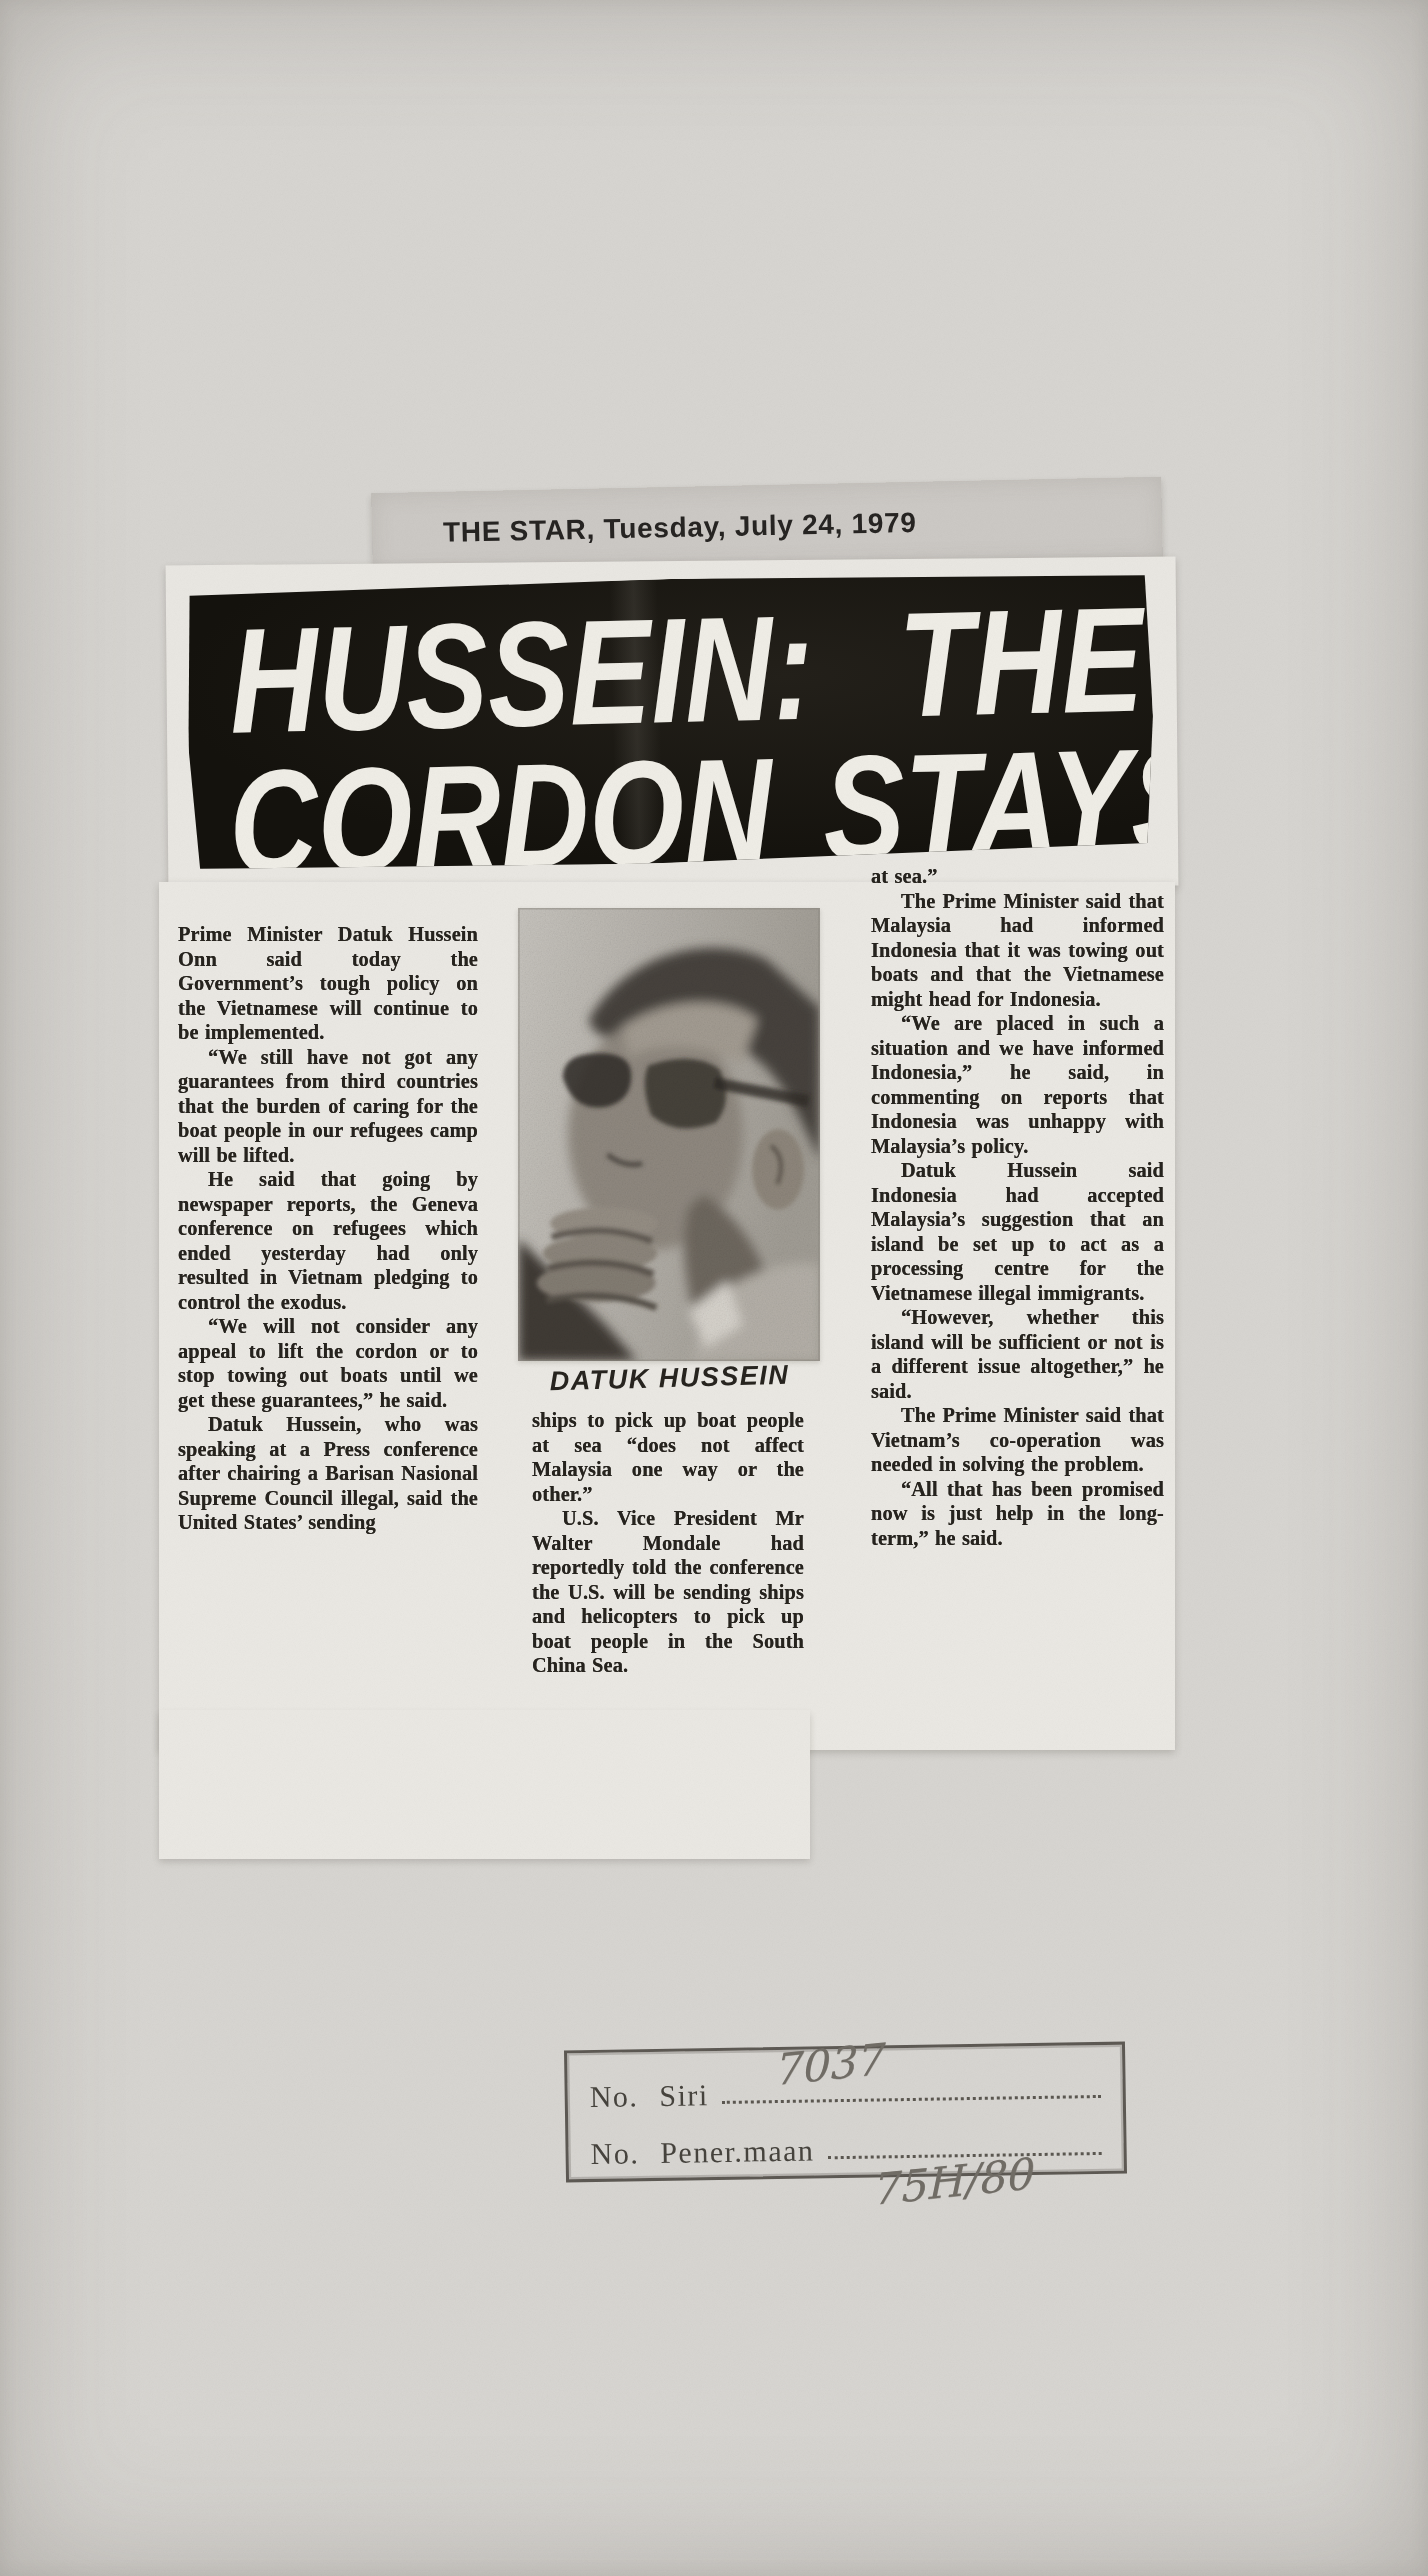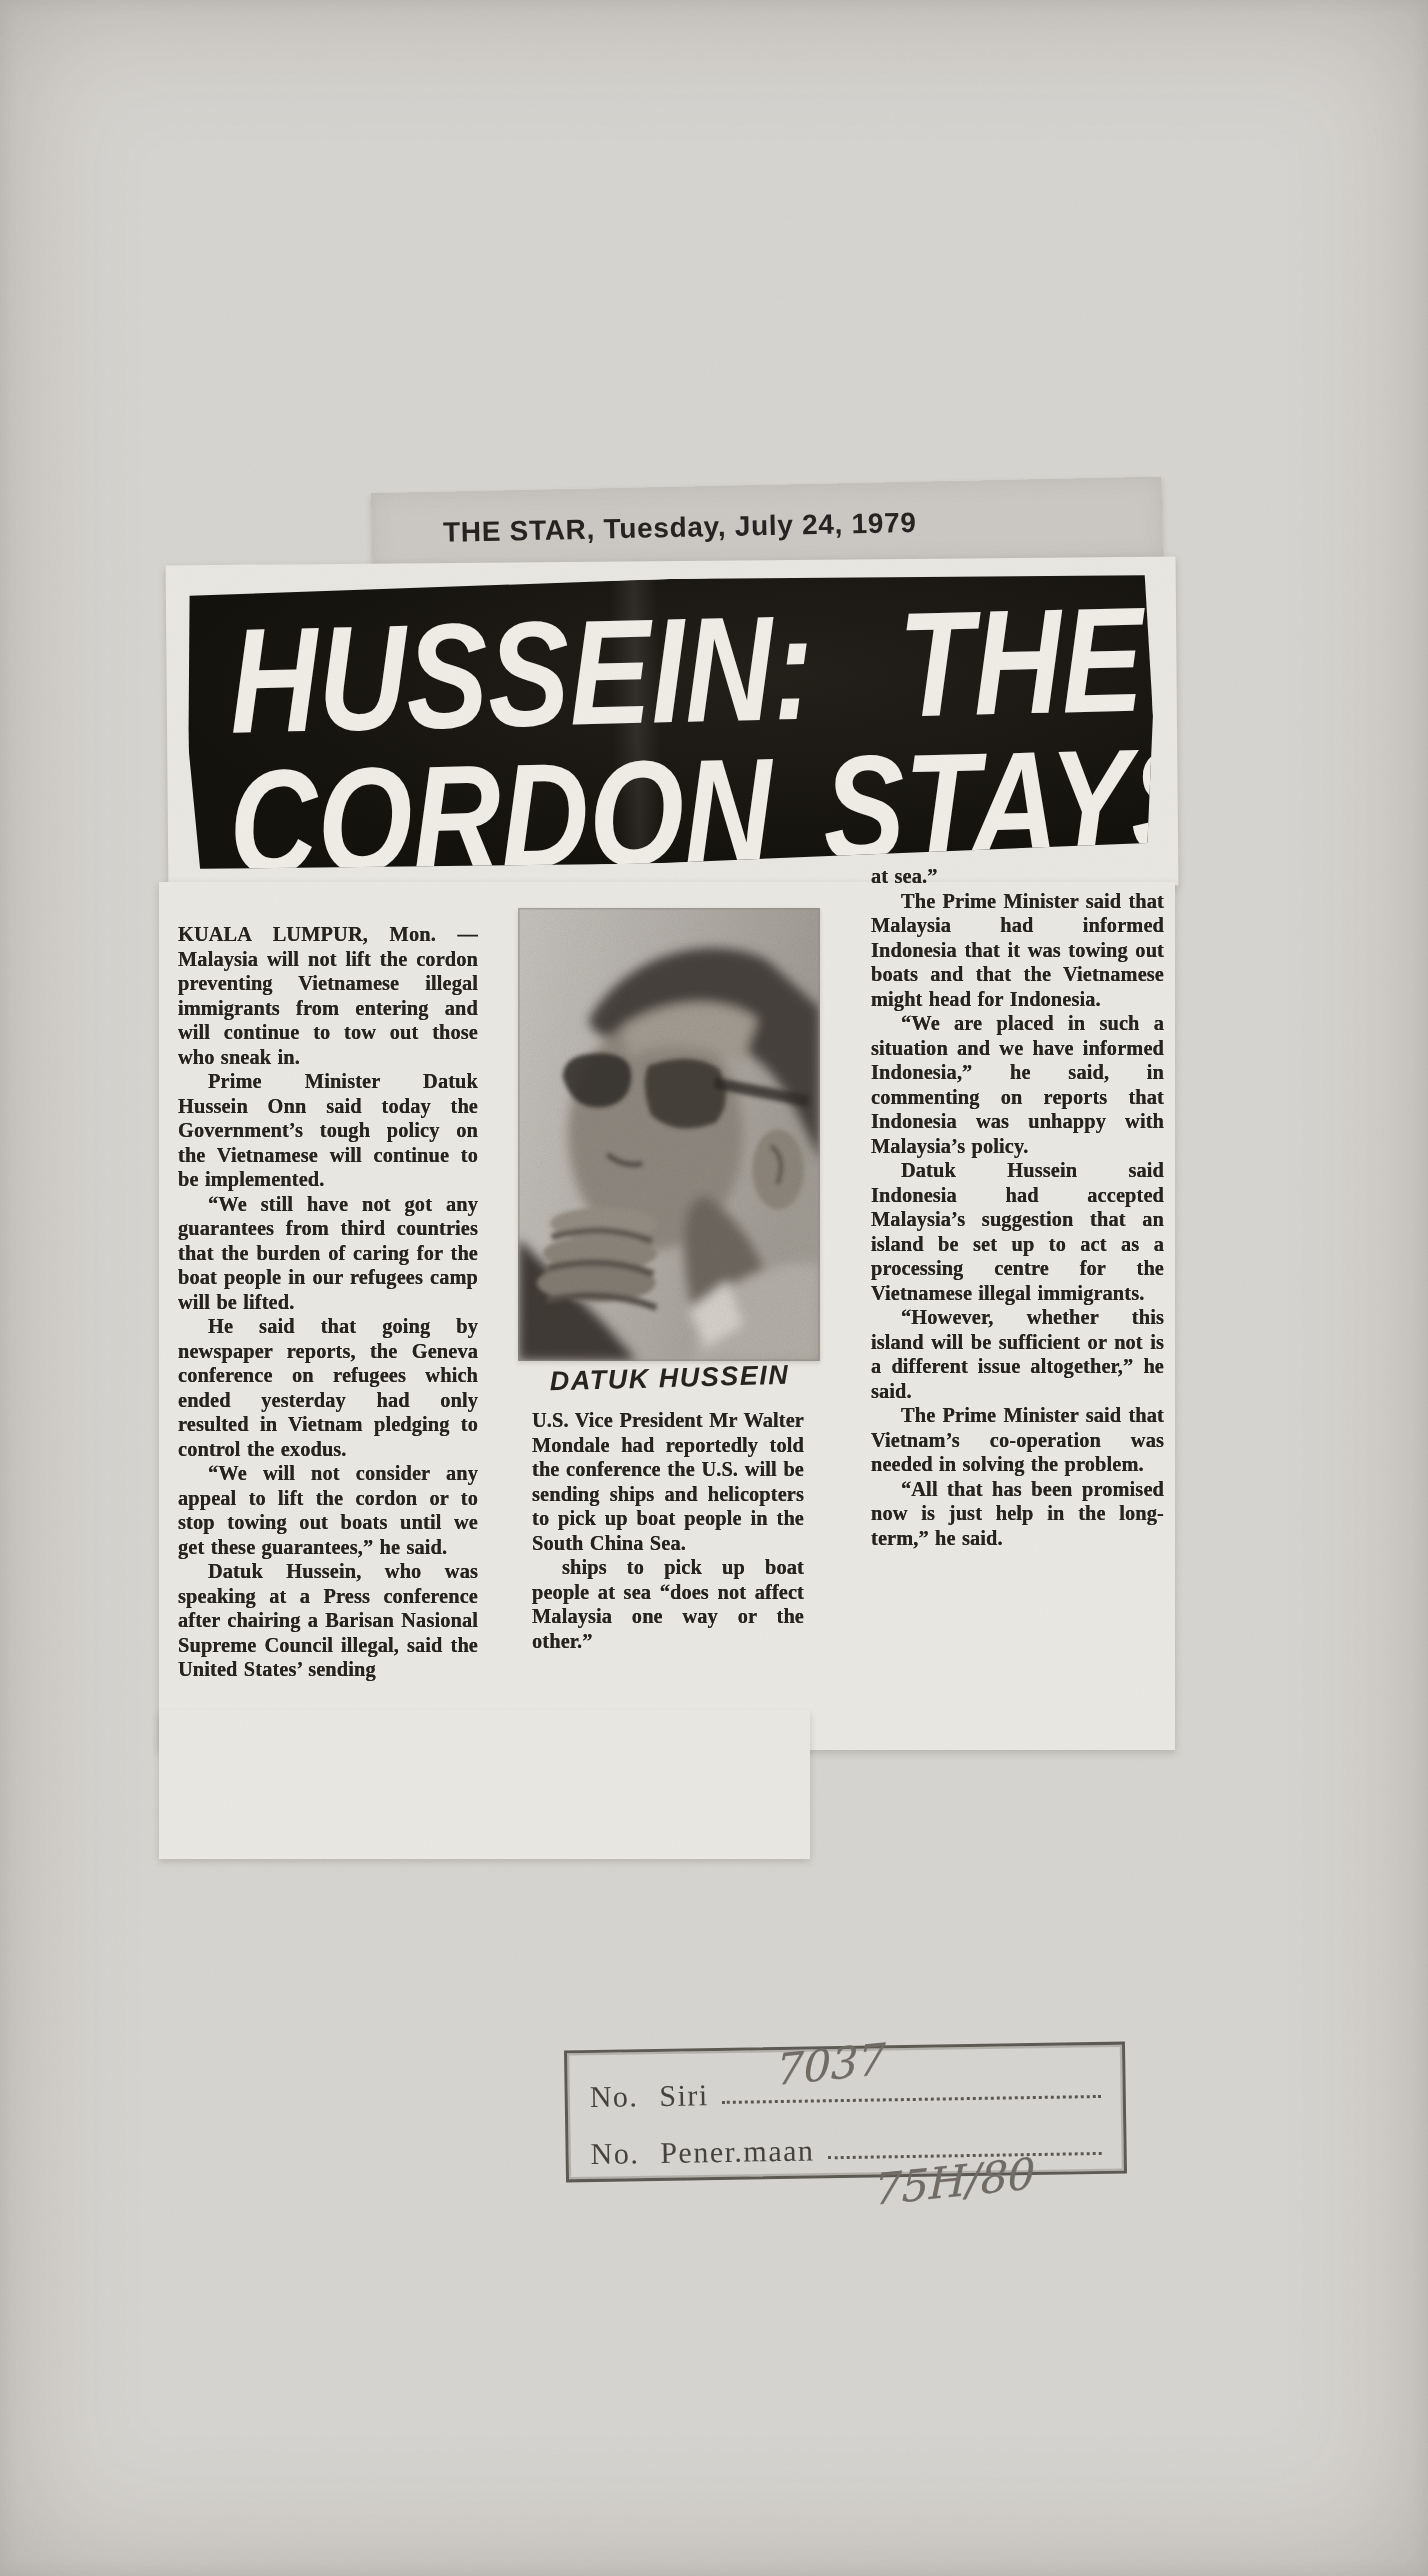--- a/index.html
+++ b/index.html
@@ -129,30 +129,29 @@
         <ellipse cx="350" cy="352" rx="35" ry="54" fill="#8f877c"></ellipse>
         <path d="M340,320 q22,16 9,52" stroke="#5e574f" stroke-width="6" fill="none"></path>
       </g>
       <rect width="406" height="610" filter="url(#grainF)" opacity="0.22" style="mix-blend-mode:multiply"></rect>
       <rect x="1" y="1" width="404" height="608" fill="none" stroke="#8a857d" stroke-width="2" opacity="0.5"></rect>
     </svg>
   </div>
   <div class="caption">DATUK HUSSEIN</div>
 
   <div class="col" id="col-left">
-      <p class="para">KUALA LUMPUR, Mon. — Malaysia will not lift the cordon preventing Vietnamese illegal immigrants from entering and will continue to tow out those who sneak in.</p>
       <p class="para">Prime Minister Datuk Hussein Onn said today the Government’s tough policy on the Vietnamese will continue to be implemented.</p>
       <p class="para">“We still have not got any guarantees from third countries that the burden of caring for the boat people in our refugees camp will be lifted.</p>
       <p class="para">He said that going by newspaper reports, the Geneva conference on refugees which ended yesterday had only resulted in Vietnam pledging to control the exodus.</p>
       <p class="para">“We will not consider any appeal to lift the cordon or to stop towing out boats until we get these guarantees,” he said.</p>
       <p class="para">Datuk Hussein, who was speaking at a Press conference after chairing a Barisan Nasional Supreme Council illegal, said the United States’ sending</p>
     </div>
   <div class="col" id="col-middle">
+      <p class="para">ships to pick up boat people at sea “does not affect Malaysia one way or the other.”</p>
       <p class="para">U.S. Vice President Mr Walter Mondale had reportedly told the conference the U.S. will be sending ships and helicopters to pick up boat people in the South China Sea.</p>
-      <p class="para">ships to pick up boat people at sea “does not affect Malaysia one way or the other.”</p>
     </div>
   <div class="col" id="col-right">
       <p class="para">at sea.”</p>
       <p class="para">The Prime Minister said that Malaysia had informed Indonesia that it was towing out boats and that the Vietnamese might head for Indonesia.</p>
       <p class="para">“We are placed in such a situation and we have informed Indonesia,” he said, in commenting on reports that Indonesia was unhappy with Malaysia’s policy.</p>
       <p class="para">Datuk Hussein said Indonesia had accepted Malaysia’s suggestion that an island be set up to act as a processing centre for the Vietnamese illegal immigrants.</p>
       <p class="para">“However, whether this island will be sufficient or not is a different issue altogether,” he said.</p>
       <p class="para">The Prime Minister said that Vietnam’s co-operation was needed in solving the problem.</p>
       <p class="para">“All that has been promised now is just help in the long-term,” he said.</p>
     </div>

